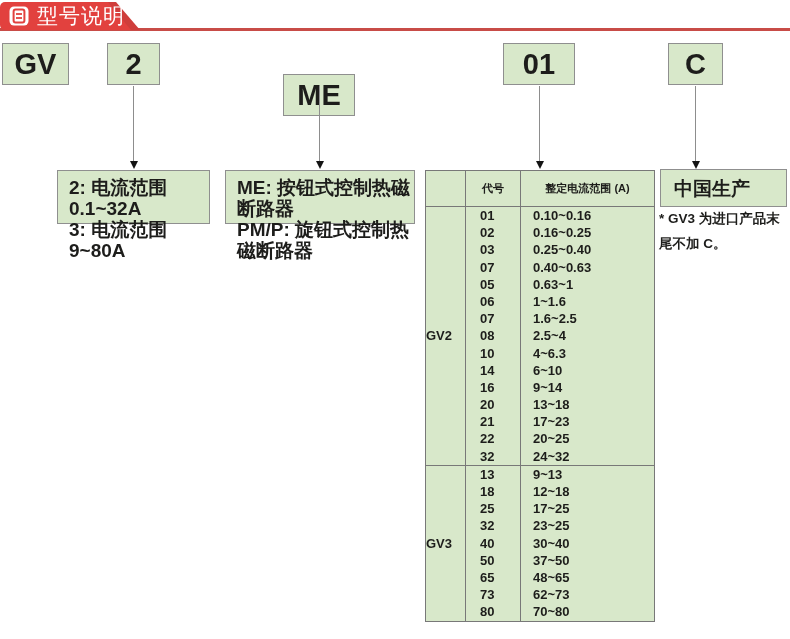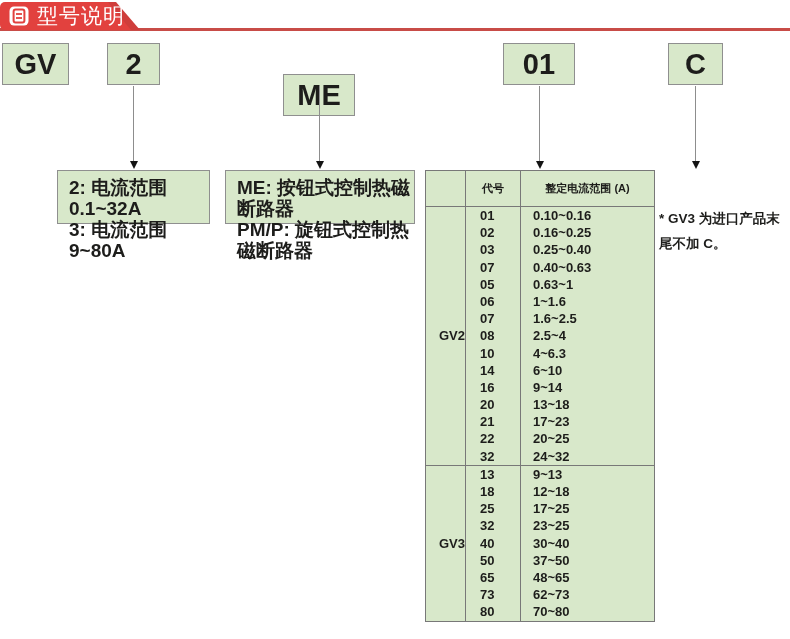--- a/index.html
+++ b/index.html
@@ -44,21 +44,21 @@
 
   
   .table-wrap { position:absolute; left:425px; top:170px; }
   table.spec { border-collapse:collapse; table-layout:fixed; width:229px; background:#d8e8ca;
                font-size:13px; font-weight:bold; color:#1d1d1b; }
   table.spec th, table.spec td { border:1px solid #787878; padding:0; }
   table.spec th { height:36px; vertical-align:middle; text-align:center; font-size:11px; }
   .col-g { width:40px; } .col-c { width:55px; } .col-r { width:134px; }
   th.h-code  { padding-left:13px; }
   th.h-range { padding-left:12px; }
-  td.group-label { vertical-align:middle; text-align:right;margin-left:8px; }
+  td.group-label { vertical-align:middle; text-align:left;margin-left:8px; }
   td.codes, td.ranges { vertical-align:top; padding:3px 0 2px 0; }
   td.codes div  { padding-left:14px; height:17.2px; line-height:17.2px; }
   td.ranges div { padding-left:12px; height:17.2px; line-height:17.2px; }
 </style>
 </head>
 <body>
 
 <div class="stage">
 
   <div class="banner-line"></div>
@@ -169,15 +169,18 @@
               <div>37~50</div>
               <div>48~65</div>
               <div>62~73</div>
               <div>70~80</div>
             </td>
           </tr>
         </tbody>
     </table>
   </div>
 
+  <div class="note-box nb-origin">
+    <span>中国生产</span>
+  </div>
   <div class="footnote">* GV3 为进口产品末尾不加 C。</div>
 
 </div>
 
 </body></html>

